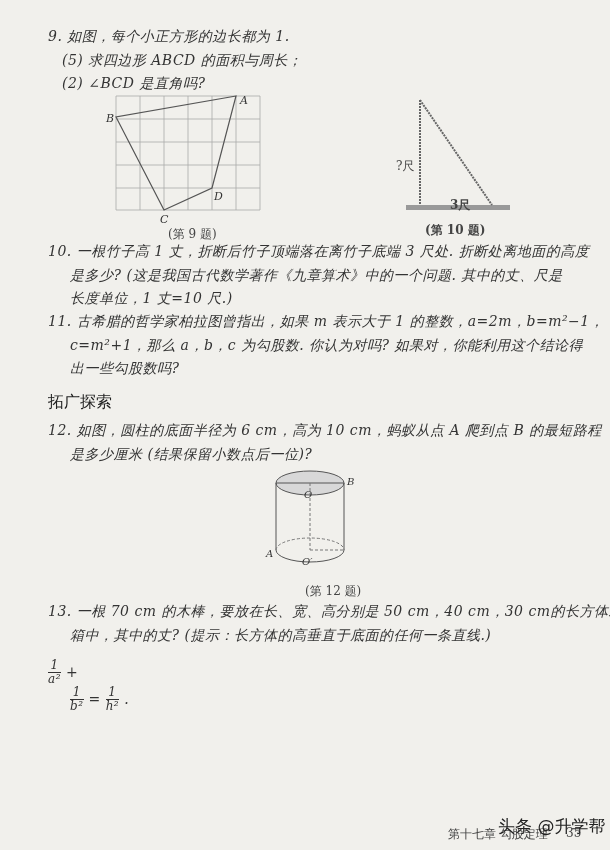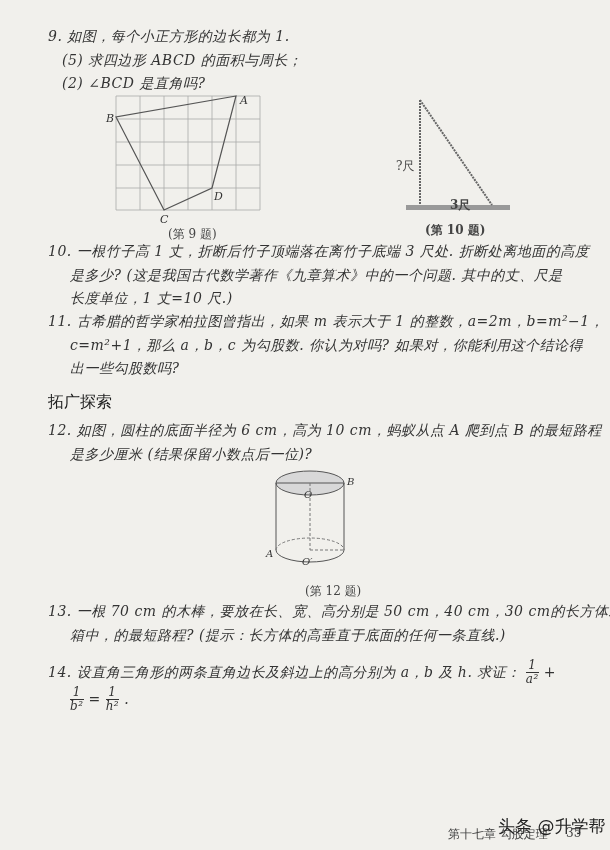--- a/index.html
+++ b/index.html
@@ -78,24 +78,23 @@
   <line x1="48" y1="18" x2="48" y2="85" stroke="#777" stroke-dasharray="3,2"></line>
   <line x1="48" y1="85" x2="82" y2="85" stroke="#777" stroke-dasharray="3,2"></line>
   <text x="42" y="33" font-size="10" font-style="italic" fill="#333">O</text>
   <text x="40" y="100" font-size="10" font-style="italic" fill="#333">O′</text>
   <text x="4" y="92" font-size="10" font-style="italic" fill="#333">A</text>
   <text x="85" y="20" font-size="10" font-style="italic" fill="#333">B</text>
 </svg>
 <div class="cap" style="left:305px;top:583px;">(第 12 题)</div>
 
 <div class="line" style="left:48px;top:603px;">13. 一根 70 cm 的木棒，要放在长、宽、高分别是 50 cm，40 cm，30 cm的长方体木</div>
-<div class="line" style="left:70px;top:627px;">箱中，的最短路程? (提示：长方体的高垂直于底面的任何一条直线.)</div>
+<div class="line" style="left:70px;top:627px;">箱中，其中的丈? (提示：长方体的高垂直于底面的任何一条直线.)</div>
 
 <div class="line" style="left:48px;top:659px;">
-  <span>14. 设直角三角形的两条直角边长及斜边上的高分别为 a，b 及 h. 求证：</span>
   <span class="frac"><span class="num">1</span><span>a²</span></span>
   <span>+</span>
 </div>
 <div class="line" style="left:70px;top:686px;">
   <span class="frac"><span class="num">1</span><span>b²</span></span>
   <span>=</span>
   <span class="frac"><span class="num">1</span><span>h²</span></span>
   <span>.</span>
 </div>
 

